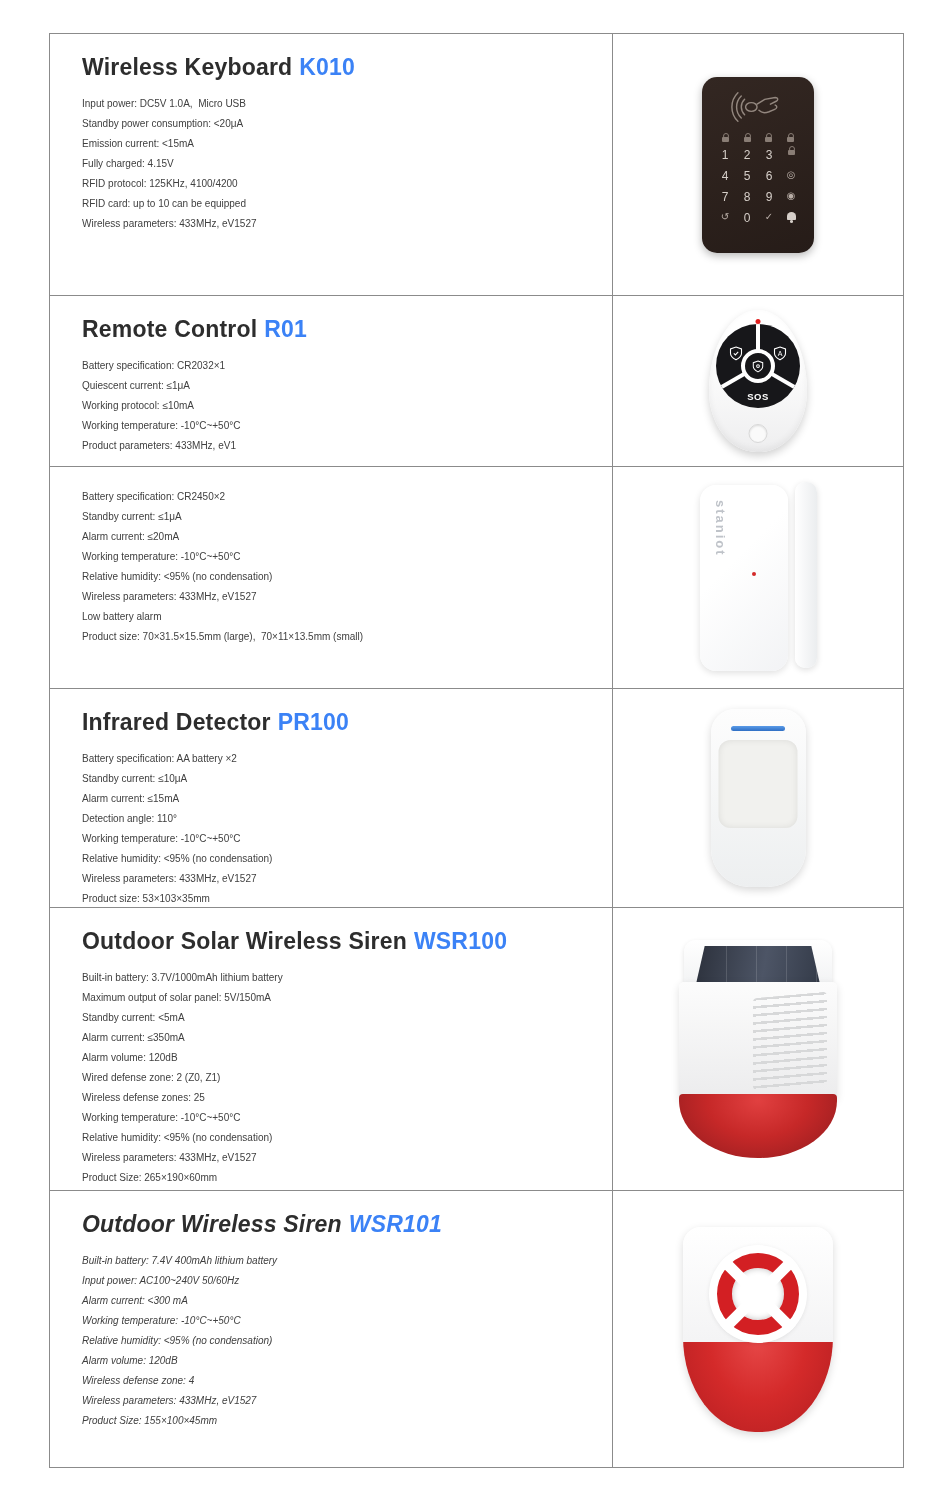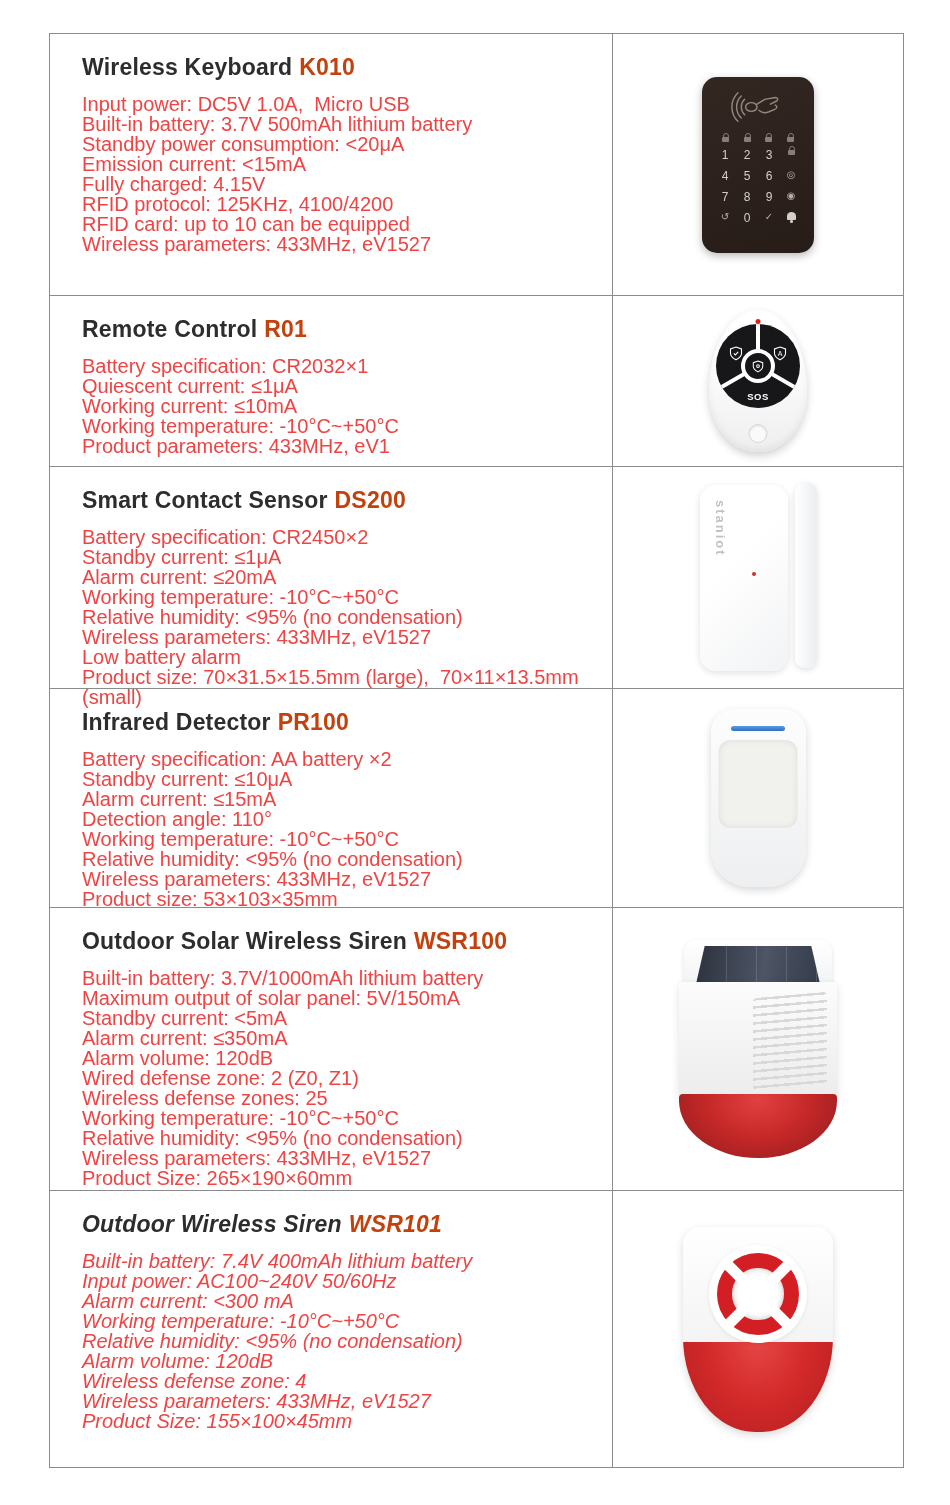--- a/index.html
+++ b/index.html
@@ -5,22 +5,22 @@
   html,body{margin:0;padding:0;background:#ffffff;}
   body{width:950px;height:1505px;position:relative;font-family:"Liberation Sans","DejaVu Sans",sans-serif;}
 
   .spec-table{position:absolute;left:49px;top:33px;width:853px;border:1px solid #8b8b8b;background:#fff;}
   .row{display:flex;box-sizing:border-box;border-bottom:1px solid #8b8b8b;}
   .row:last-child{border-bottom:none;font-style:italic;}
   .cell-text{width:563px;box-sizing:border-box;border-right:1px solid #8b8b8b;padding:20px 10px 0 32px;}
   .cell-img{flex:1;display:flex;align-items:center;justify-content:center;}
 
   h2.ptitle{margin:0 0 13px 0;font-size:23px;font-weight:600;color:#2d2d2d;letter-spacing:.2px;}
-  .model{color:#c2410c;margin-left:7px;}
-  .spec-line{font-size:20px;line-height:20px;color:#ef4444;white-space:pre-wrap;}
+  .model{color:#3b82f6;margin-left:7px;}
+  .spec-line{font-size:10px;line-height:20px;color:#404040;white-space:pre-wrap;}
 
   
   .kb{width:112px;height:176px;background:linear-gradient(160deg,#332722,#261c18);border-radius:15px;
       box-shadow:0 3px 8px rgba(0,0,0,.28);position:relative;padding-top:8px;box-sizing:border-box;}
   .kb-rfid{display:block;margin:0 auto;}
   .kb-iconrow{display:grid;grid-template-columns:repeat(4,1fr);width:86px;margin:2px auto 6px;}
   .mlock{width:7px;height:5px;background:#897d75;border-radius:1px;position:relative;margin:6px auto 0;}
   .mlock::before{content:"";position:absolute;top:-4px;left:1px;width:4px;height:4px;border:1px solid #897d75;border-radius:50%;}
   .kb-grid{display:grid;grid-template-columns:repeat(4,1fr);grid-row-gap:7px;width:88px;margin:0 auto;
            font-size:12px;color:#d6cfc9;text-align:center;}
@@ -97,21 +97,20 @@
 </head>
 <body>
 
 <div class="spec-table">
 
   <div class="row" style="height:262px">
     <div class="cell-text">
       <h2 class="ptitle"><span>Wireless Keyboard</span><span class="model">K010</span></h2>
       <div class="specs">
           <div class="spec-line">Input power: DC5V 1.0A,  Micro USB</div>
-          <div class="spec-line">Built-in battery: 3.7V 500mAh lithium battery</div>
           <div class="spec-line">Standby power consumption: &lt;20μA</div>
           <div class="spec-line">Emission current: &lt;15mA</div>
           <div class="spec-line">Fully charged: 4.15V</div>
           <div class="spec-line">RFID protocol: 125KHz, 4100/4200</div>
           <div class="spec-line">RFID card: up to 10 can be equipped</div>
           <div class="spec-line">Wireless parameters: 433MHz, eV1527</div>
         </div>
     </div>
     <div class="cell-img">
       <div class="kb">
@@ -153,21 +152,21 @@
       </div>
     </div>
   </div>
 
   <div class="row" style="height:171px">
     <div class="cell-text">
       <h2 class="ptitle"><span>Remote Control</span><span class="model">R01</span></h2>
       <div class="specs">
           <div class="spec-line">Battery specification: CR2032×1</div>
           <div class="spec-line">Quiescent current: ≤1μA</div>
-          <div class="spec-line">Working current: ≤10mA</div>
+          <div class="spec-line">Working protocol: ≤10mA</div>
           <div class="spec-line">Working temperature: -10°C~+50°C</div>
           <div class="spec-line">Product parameters: 433MHz, eV1</div>
         </div>
     </div>
     <div class="cell-img">
       <div class="egg">
         <div class="led"></div>
         <div class="pad">
           <div class="spoke" style="transform:rotate(180deg)"></div>
           <div class="spoke" style="transform:rotate(300deg)"></div>
@@ -188,21 +187,20 @@
           </div>
           <div class="sos">SOS</div>
         </div>
         <div class="egg-btn"></div>
       </div>
     </div>
   </div>
 
   <div class="row" style="height:222px">
     <div class="cell-text">
-      <h2 class="ptitle"><span>Smart Contact Sensor</span><span class="model">DS200</span></h2>
       <div class="specs">
           <div class="spec-line">Battery specification: CR2450×2</div>
           <div class="spec-line">Standby current: ≤1μA</div>
           <div class="spec-line">Alarm current: ≤20mA</div>
           <div class="spec-line">Working temperature: -10°C~+50°C</div>
           <div class="spec-line">Relative humidity: &lt;95% (no condensation)</div>
           <div class="spec-line">Wireless parameters: 433MHz, eV1527</div>
           <div class="spec-line">Low battery alarm</div>
           <div class="spec-line">Product size: 70×31.5×15.5mm (large),  70×11×13.5mm (small)</div>
         </div>

